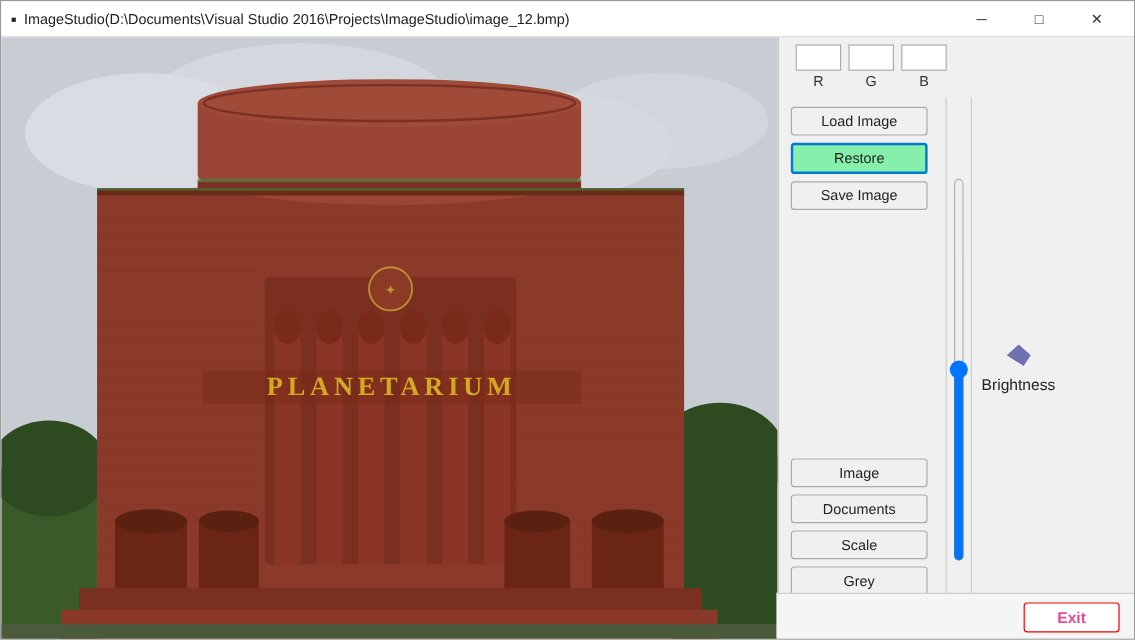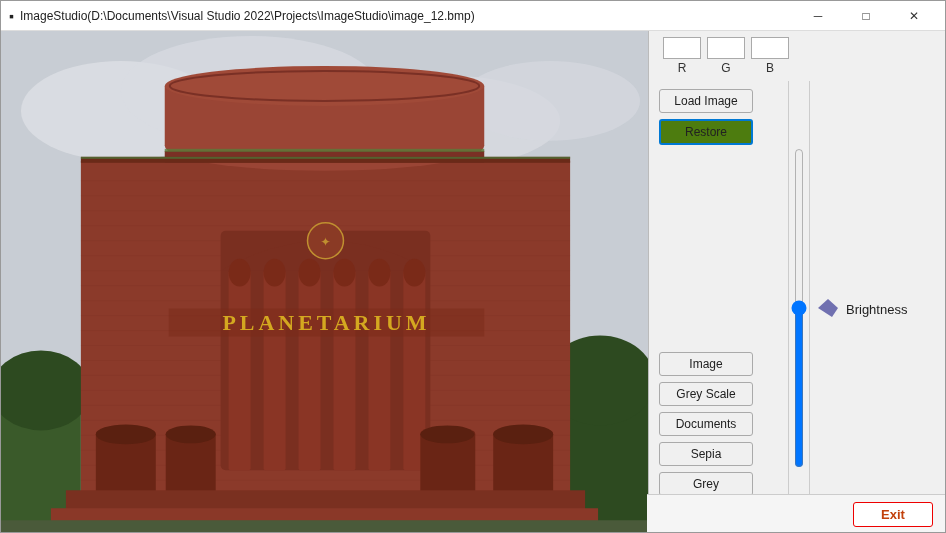--- a/index.html
+++ b/index.html
@@ -64,32 +64,32 @@
     .controls-col {
       flex: 0 0 140px;
       padding: 8px 10px;
       display: flex;
       flex-direction: column;
       gap: 6px;
       border-right: 1px solid #ccc;
     }
 
     .btn {
-      width: 94px;
+      width: 114px;
       padding: 4px 8px;
       border: 1px solid #aaa;
       background: #f0f0f0;
       border-radius: 3px;
       cursor: pointer;
       text-align: center;
       font-size: 12px;
       color: #222;
     }
     .btn.active-btn {
-      background: #4d7c0f;
+      background: #86efac;
       border: 2px solid #0078d4;
     }
 
     
     .slider-col {
       flex: 0 0 16px;
       display: flex;
       flex-direction: column;
       align-items: center;
       justify-content: center;
@@ -134,21 +134,21 @@
       right: 0;
       width: 298px;
     }
     .exit-btn {
       width: 80px;
       padding: 4px 8px;
       border: 1px solid #e00;
       background: #fff;
       border-radius: 3px;
       cursor: pointer;
-      color: #c2410c;
+      color: #ec4899;
       font-size: 13px;
       font-weight: bold;
     }
 
     .right-section {
       position: relative;
       flex: 1;
       display: flex;
       flex-direction: column;
     }
@@ -164,21 +164,21 @@
       display: flex;
       flex-direction: row;
     }
   </style>
 </head>
 <body>
 
 <div class="title-bar">
   <div class="title-bar-left">
     <span style="font-size:14px;">▪</span>
-    <span>ImageStudio(D:\Documents\Visual Studio 2022\Projects\ImageStudio\image_12.bmp)</span>
+    <span>ImageStudio(D:\Documents\Visual Studio 2016\Projects\ImageStudio\image_12.bmp)</span>
   </div>
   <div class="title-bar-controls">
     <button class="titlebar-btn">─</button>
     <button class="titlebar-btn">□</button>
     <button class="titlebar-btn close">✕</button>
   </div>
 </div>
 
 <div class="main-content">
 
@@ -296,35 +296,35 @@
           <span class="color-label">B</span>
         </div>
       </div>
     </div>
 
     <div class="mid-section">
 
       <div class="controls-col">
         <button class="btn">Load Image</button>
         <button class="btn active-btn">Restore</button>
+        <button class="btn">Save Image</button>
         <div style="flex:1;"></div>
         <button class="btn">Image</button>
-        <button class="btn">Grey Scale</button>
         <button class="btn">Documents</button>
-        <button class="btn">Sepia</button>
+        <button class="btn">Scale</button>
         <button class="btn">Grey</button>
         <button class="btn">Rotate 180</button>
       </div>
 
       <div class="slider-col">
         <input type="range" class="vertical-slider" min="0" max="100" value="50" orient="vertical" style="writing-mode: vertical-lr; direction: rtl; width: 20px; height: 320px; cursor: pointer;">
       </div>
 
       <div style="display:flex;flex-direction:column;justify-content:center;padding:0 8px;">
-        <div style="display:flex;align-items:flex-end;gap:8px;">
+        <div style="display:flex;flex-direction:column;align-items:center;gap:8px;">
 
           <svg width="20" height="18" viewBox="0 0 20 18">
             <polygon points="0,9 10,0 20,9 14,18 0,9" fill="#7070b0"></polygon>
           </svg>
           <span style="font-size:13px;color:#222;">Brightness</span>
         </div>
       </div>
     </div>
 
     <div class="bottom-row">

